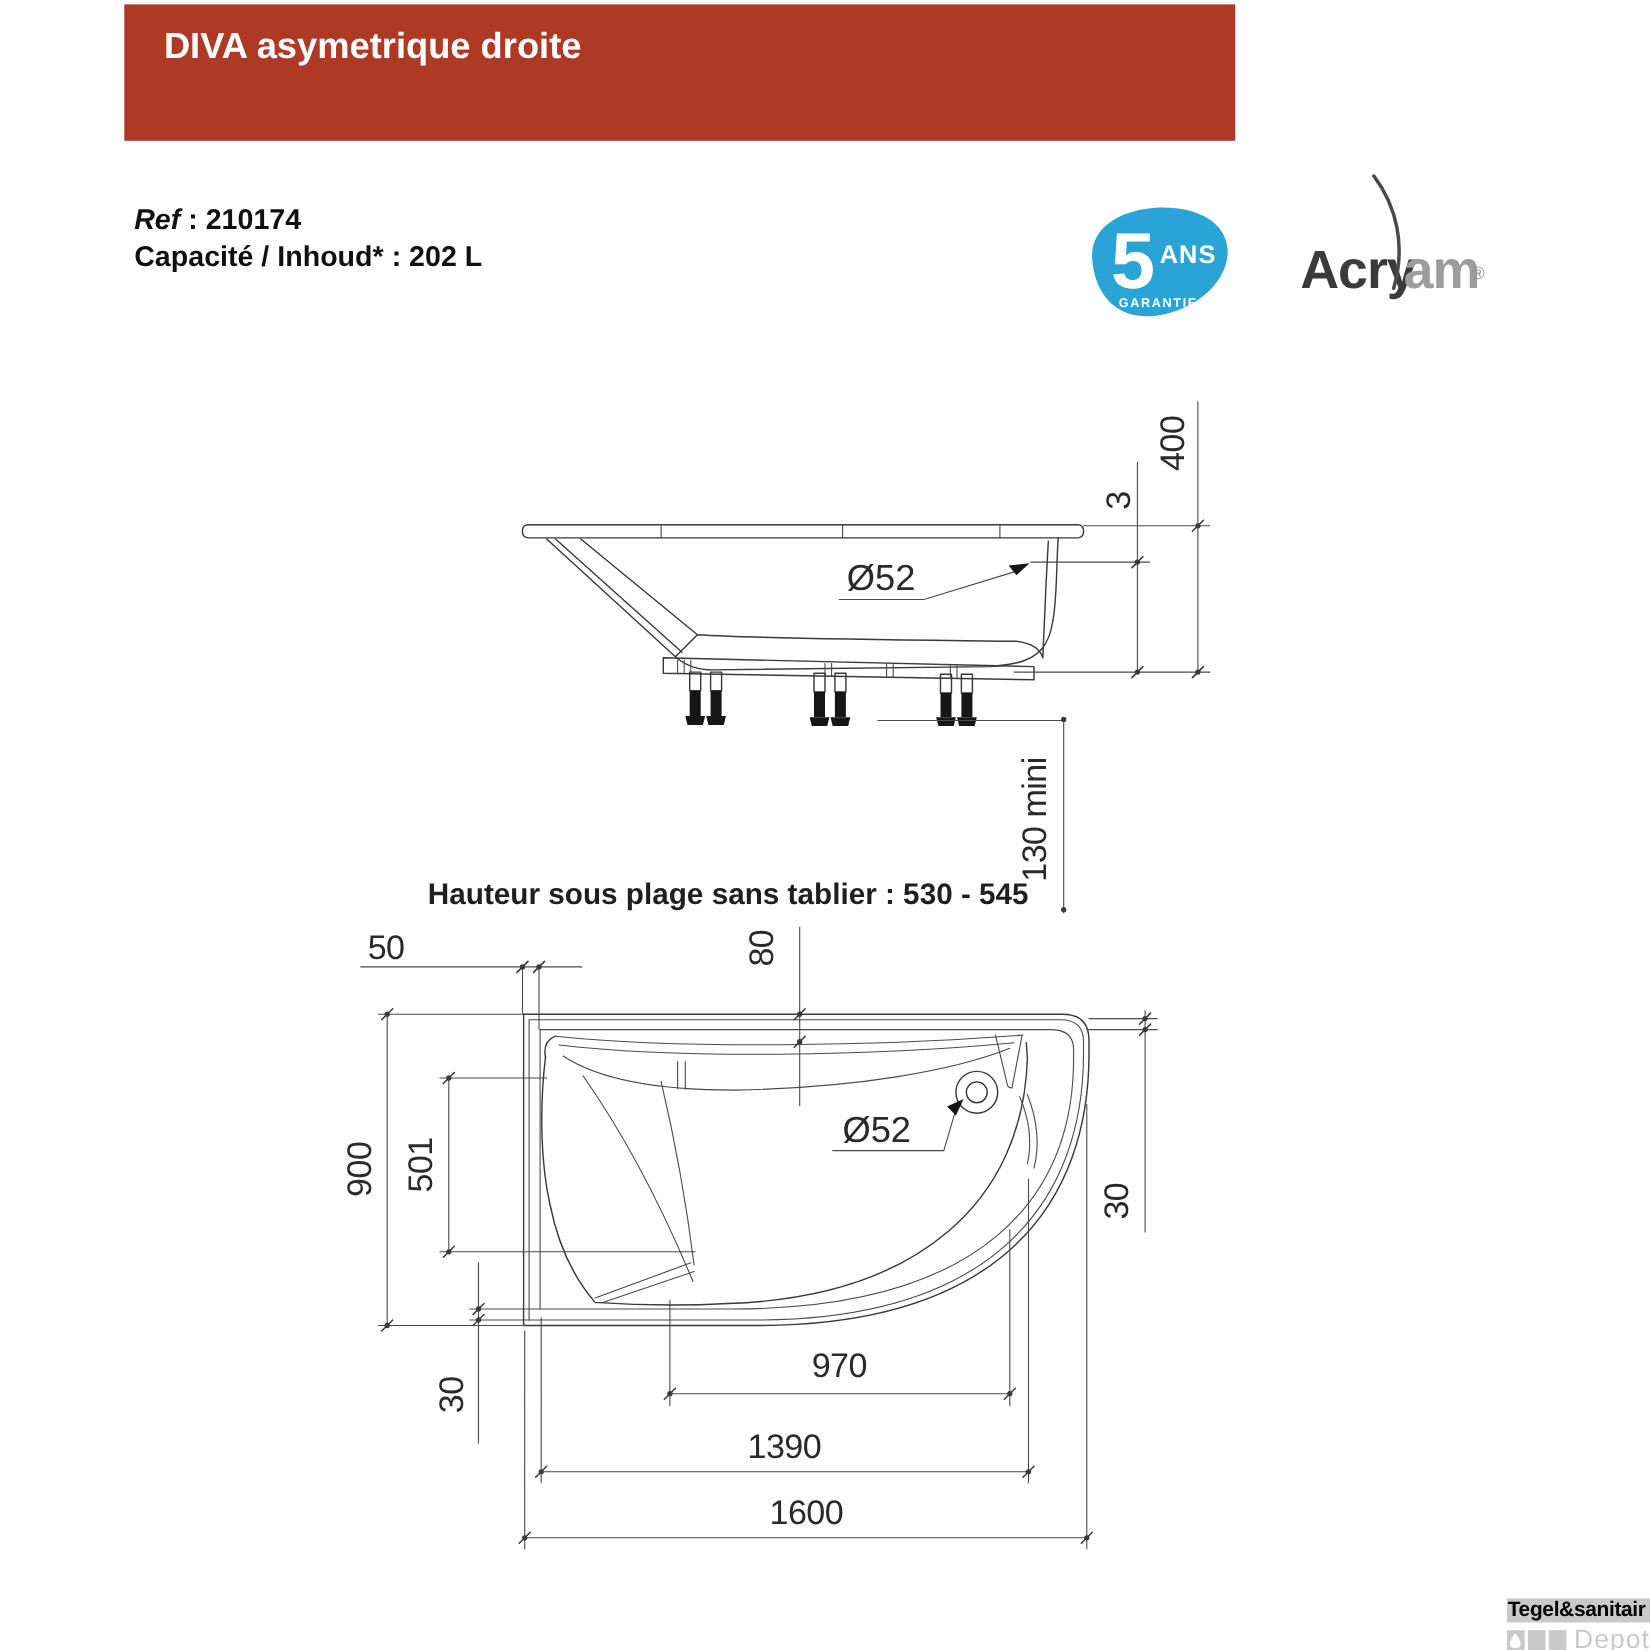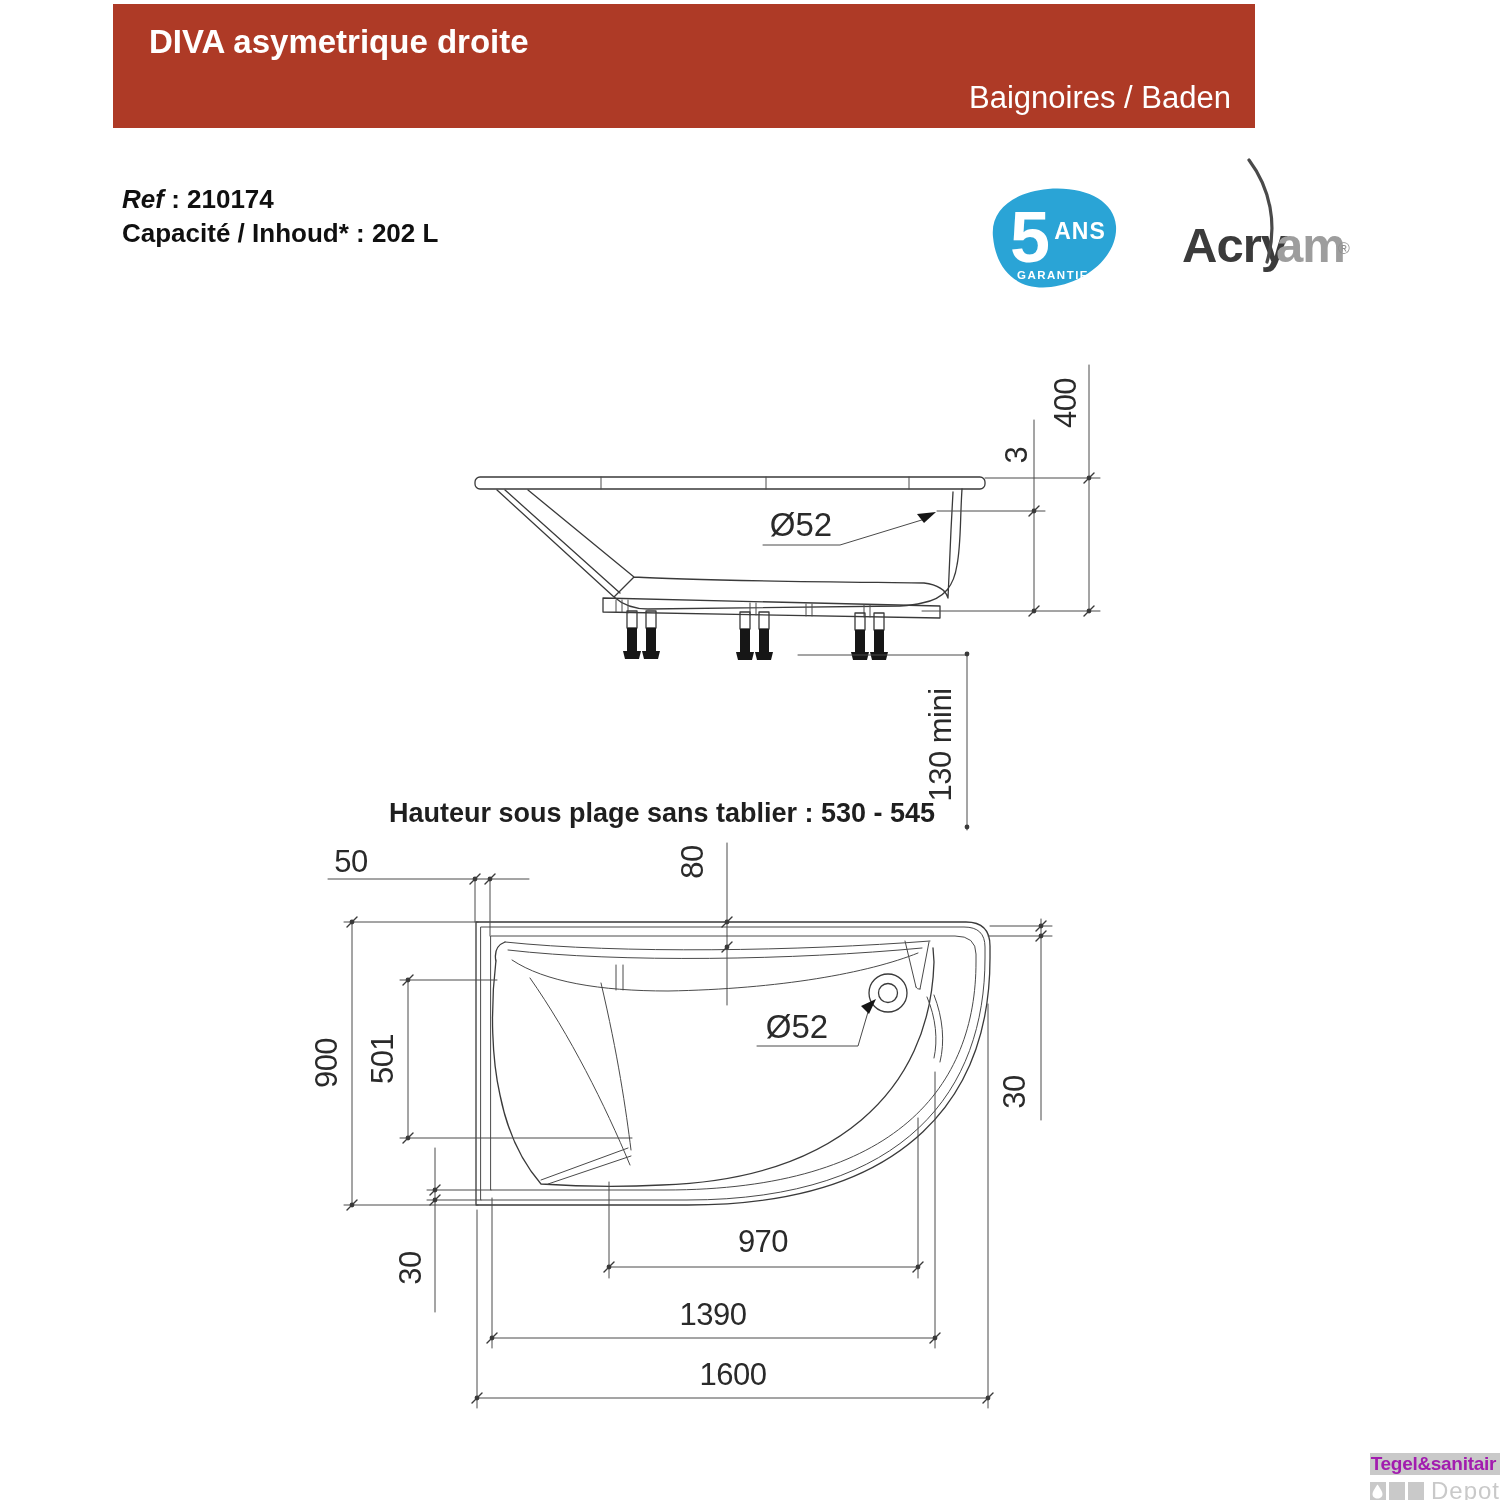--- a/index.html
+++ b/index.html
@@ -2,21 +2,21 @@
 <html><head>
 <meta charset="utf-8">
 <style>
   html,body{margin:0;padding:0;}
   body{
     width:1500px;height:1500px;position:relative;background:#ffffff;
     font-family:"Liberation Sans", sans-serif;overflow:hidden;
   }
   
   .header{
-    position:absolute;left:113px;top:4px;width:1142px;height:124px;
+    position:absolute;left:113px;top:4px;width:1010px;height:124px;
     background:#ae3a26;color:#fff;
   }
   .header-titles{position:absolute;left:36px;top:14px;font-size:33px;font-weight:700;line-height:47px;white-space:nowrap;}
   .header-size{display:inline-block;margin-left:46px;}
   .header-category{position:absolute;right:24px;bottom:12px;font-size:31px;font-weight:400;}
   
   .info{position:absolute;left:122px;top:153px;color:#101010;font-size:26px;font-weight:700;line-height:34px;margin-top:29px;}
   .info .ref-label{font-style:italic;}
   
   svg{display:block;}
@@ -29,34 +29,33 @@
   .dia-text{font-family:"Liberation Sans",sans-serif;font-size:33px;fill:#2a2a2a;}
   .caption-text{font-family:"Liberation Sans",sans-serif;font-size:27px;font-weight:600;fill:#1f1f1f;}
   .badge-num{font-family:"Liberation Sans",sans-serif;font-size:72px;font-weight:700;fill:#ffffff;}
   .badge-unit{font-family:"Liberation Sans",sans-serif;font-size:23px;font-weight:700;fill:#ffffff;letter-spacing:1px;}
   .badge-sub{font-family:"Liberation Sans",sans-serif;font-size:11.5px;font-weight:700;fill:#ffffff;letter-spacing:1.5px;}
   .logo-dark{font-family:"Liberation Sans",sans-serif;font-size:49px;font-weight:700;fill:#3b3b3b;letter-spacing:-1px;}
   .logo-gray{font-family:"Liberation Sans",sans-serif;font-size:49px;font-weight:700;fill:#9d9d9d;letter-spacing:-1px;}
   .logo-reg{font-family:"Liberation Sans",sans-serif;font-size:16px;fill:#8f8f8f;}
   
   .watermark{position:absolute;right:0;top:1453px;width:130px;}
-  .wm-bar{background:#c9c9c9;color:#a21caf;font-size:19px;font-weight:700;
+  .wm-bar{background:#c9c9c9;color:#000000;font-size:19px;font-weight:700;
           height:22px;line-height:22px;text-align:right;padding-right:4px;letter-spacing:-0.3px;}
   .wm-row{display:flex;align-items:center;margin-top:2px;gap:3px;}
   .wm-sq{width:19px;height:19px;background:#c9c9c9;display:flex;align-items:center;justify-content:center;}
   .wm-depot{color:#c9c9c9;font-size:24px;font-weight:400;letter-spacing:1px;margin-left:4px;}
 </style>
 </head>
 <body>
 
 <div class="header">
   <div class="header-titles">
     <div>DIVA asymetrique droite</div>
   </div>
-  <div class="header-category">Baignoires / Baden</div>
 </div>
 
 <div class="info">
   <div><span class="ref-label">Ref</span><span> : 210174</span></div>
   <div>Capacité  / Inhoud* : 202 L</div>
 </div>
 
 <svg style="position:absolute;left:985px;top:185px;" width="150" height="115" viewBox="0 0 150 115">
   <path d="M8,52 C5,24 30,7 63,4 C99,1 129,15 131,41 C133,69 104,97 66,102 C31,106 11,84 8,52 Z" fill="#2aa4d6"></path>
   <text class="badge-num" x="45" y="77" text-anchor="middle">5</text>

